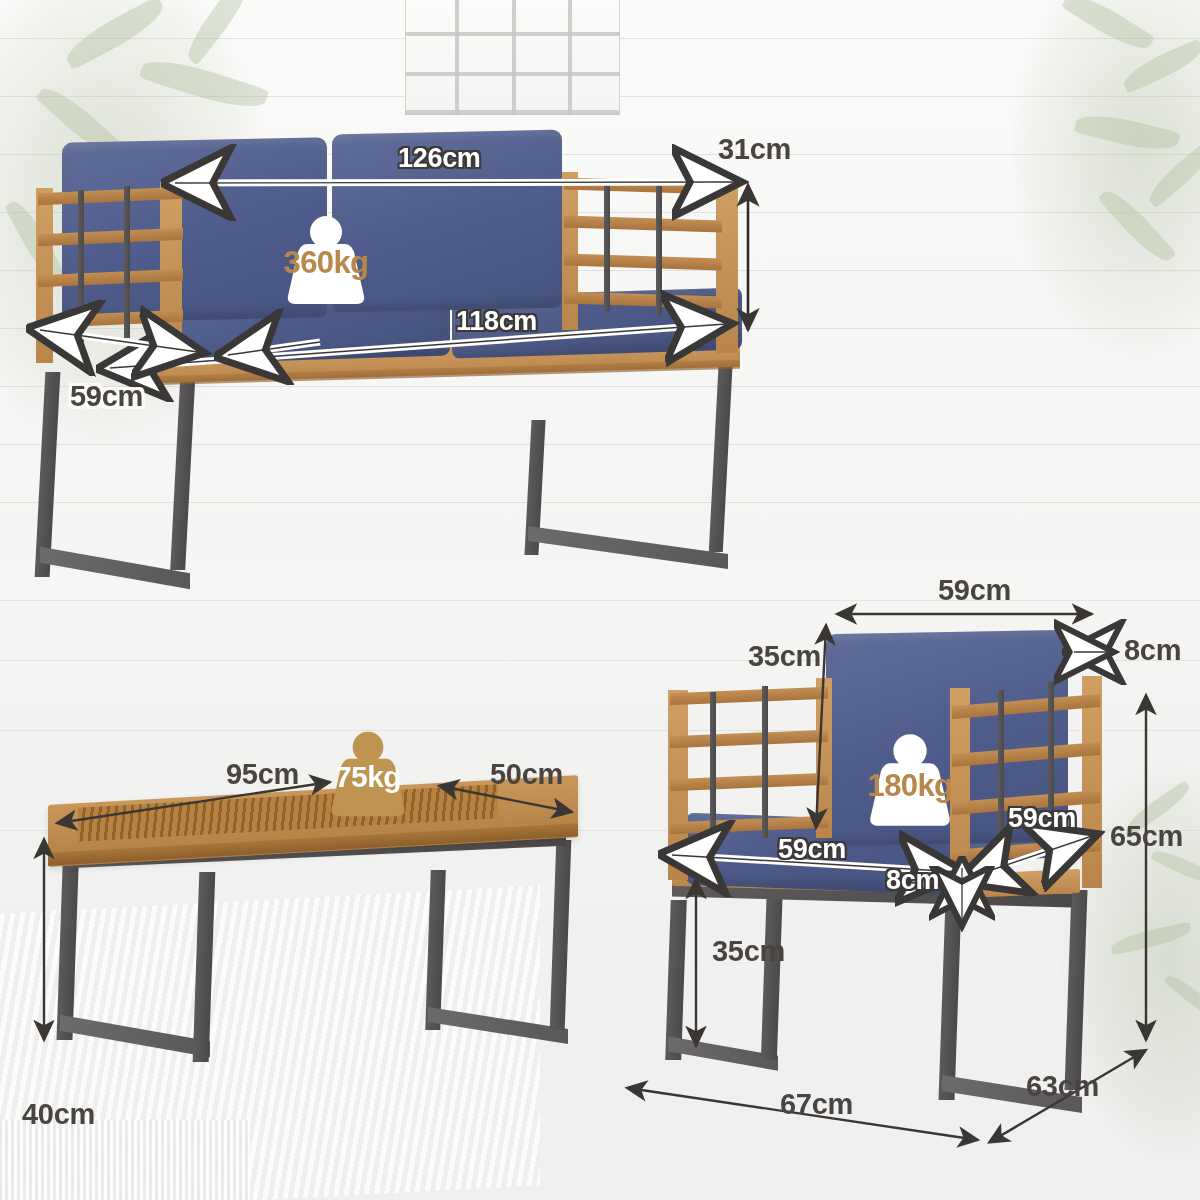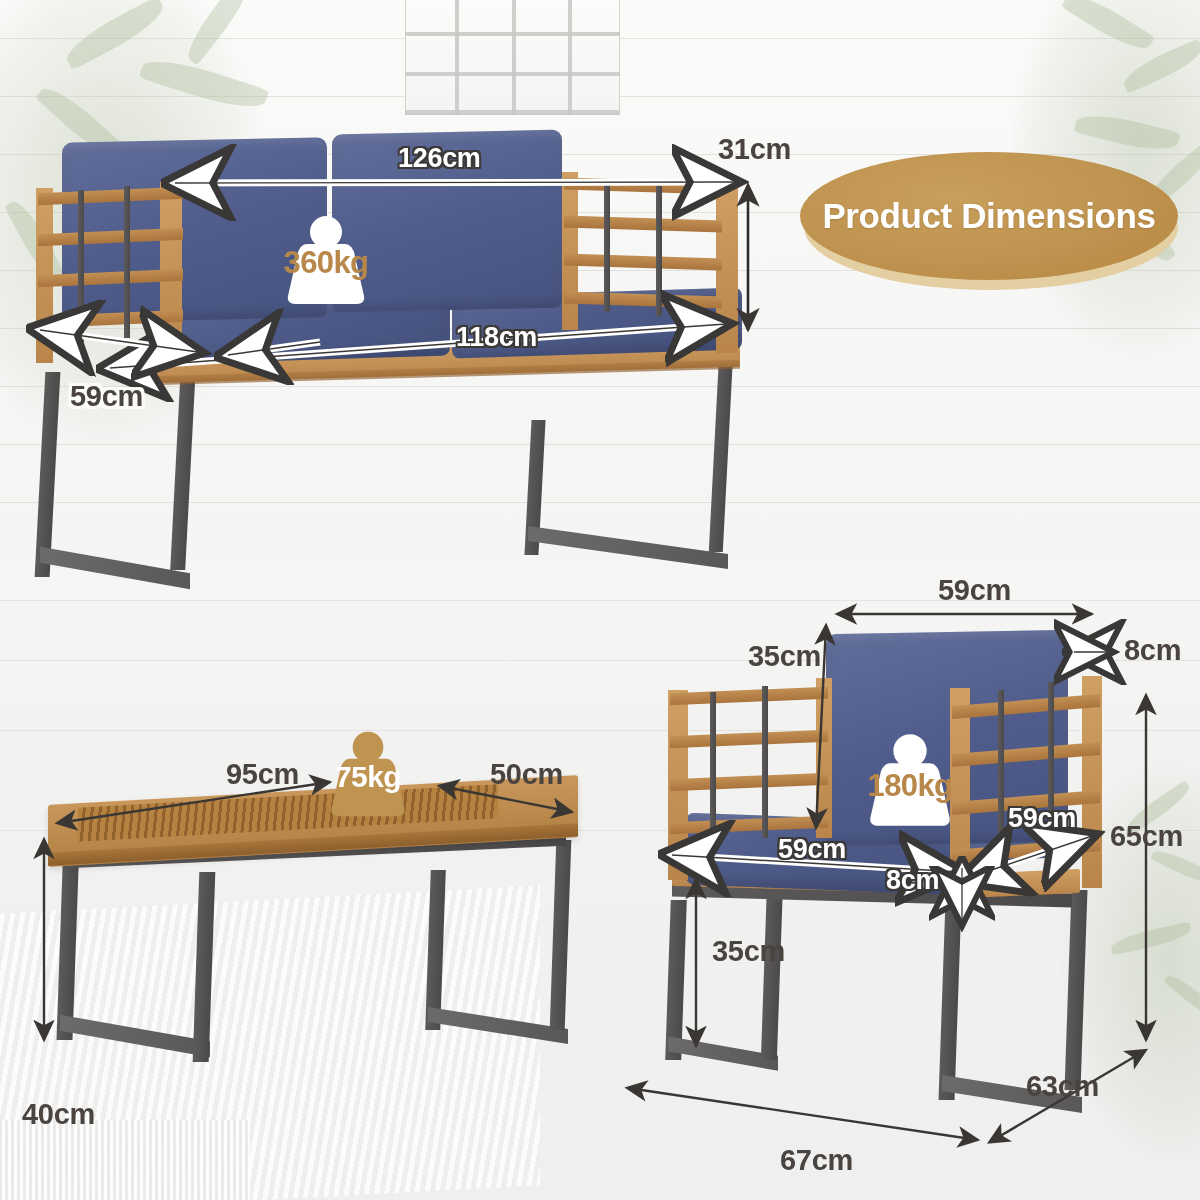--- a/index.html
+++ b/index.html
@@ -264,21 +264,21 @@
       <line x1="748" y1="186" x2="748" y2="330" stroke="#2e2c2a" stroke-width="2.6" marker-start="url(#dArrowR)" marker-end="url(#dArrow)"></line>
 
       <line x1="40" y1="330" x2="198" y2="352" stroke="#ffffff" stroke-width="7" marker-start="url(#wArrowR)" marker-end="url(#wArrow)"></line>
       <line x1="40" y1="330" x2="198" y2="352" stroke="#3a3836" stroke-width="1.4"></line>
 
       <line x1="228" y1="355" x2="320" y2="342" stroke="#ffffff" stroke-width="7" marker-start="url(#wArrowR)"></line>
       <line x1="228" y1="355" x2="320" y2="342" stroke="#3a3836" stroke-width="1.4"></line>
     </svg>
 
     <div class="dim onwhite" style="left:398px;top:143px">126cm</div>
-    <div class="dim onwhite" style="left:456px;top:322px">118cm</div>
+    <div class="dim onwhite" style="left:456px;top:306px">118cm</div>
     <div class="dim plain" style="left:718px;top:133px">31cm</div>
     <div class="dim ondark" style="left:70px;top:380px">59cm</div>
 
     <div class="weight" style="left:278px;top:212px;width:96px;height:96px">
       <svg class="wsvg" width="96" height="96" viewBox="0 0 96 96">
         <circle cx="48" cy="20" r="16" fill="#ffffff"></circle>
         <path d="M29,32 L67,32 C71,32 74,35 76,40 L86,84 C87,89 84,92 79,92 L17,92 C12,92 9,89 10,84 L20,40 C22,35 25,32 29,32 Z" fill="#ffffff"></path>
       </svg>
       <div class="wtxt" style="color:#b8874a;font-size:31px;margin-bottom:27px">360kg</div>
     </div>
@@ -400,31 +400,26 @@
     </svg>
 
     <div class="dim plain" style="left:938px;top:574px">59cm</div>
     <div class="dim plain" style="left:748px;top:640px">35cm</div>
     <div class="dim plain" style="left:1124px;top:634px">8cm</div>
     <div class="dim onwhite" style="left:778px;top:834px">59cm</div>
     <div class="dim onwhite" style="left:1008px;top:803px">59cm</div>
     <div class="dim onwhite" style="left:886px;top:865px">8cm</div>
     <div class="dim plain" style="left:1110px;top:820px">65cm</div>
     <div class="dim plain" style="left:712px;top:935px">35cm</div>
-    <div class="dim plain" style="left:780px;top:1144px">67cm</div>
+    <div class="dim plain" style="left:780px;top:1088px">67cm</div>
     <div class="dim plain" style="left:1026px;top:1070px">63cm</div>
 
     <div class="weight" style="left:858px;top:730px;width:104px;height:100px">
       <svg class="wsvg" width="104" height="100" viewBox="0 0 96 96">
         <circle cx="48" cy="20" r="16" fill="#ffffff"></circle>
         <path d="M29,32 L67,32 C71,32 74,35 76,40 L86,84 C87,89 84,92 79,92 L17,92 C12,92 9,89 10,84 L20,40 C22,35 25,32 29,32 Z" fill="#ffffff"></path>
       </svg>
       <div class="wtxt" style="color:#b8874a;font-size:31px;margin-bottom:26px">180kg</div>
     </div>
   </div>
 
-  <div id="title-badge">
-    <div class="shadowell"></div>
-    <div class="mainell"></div>
-    <div class="ttl">Product Dimensions</div>
-  </div>
 
 </div>
 
 </body></html>

